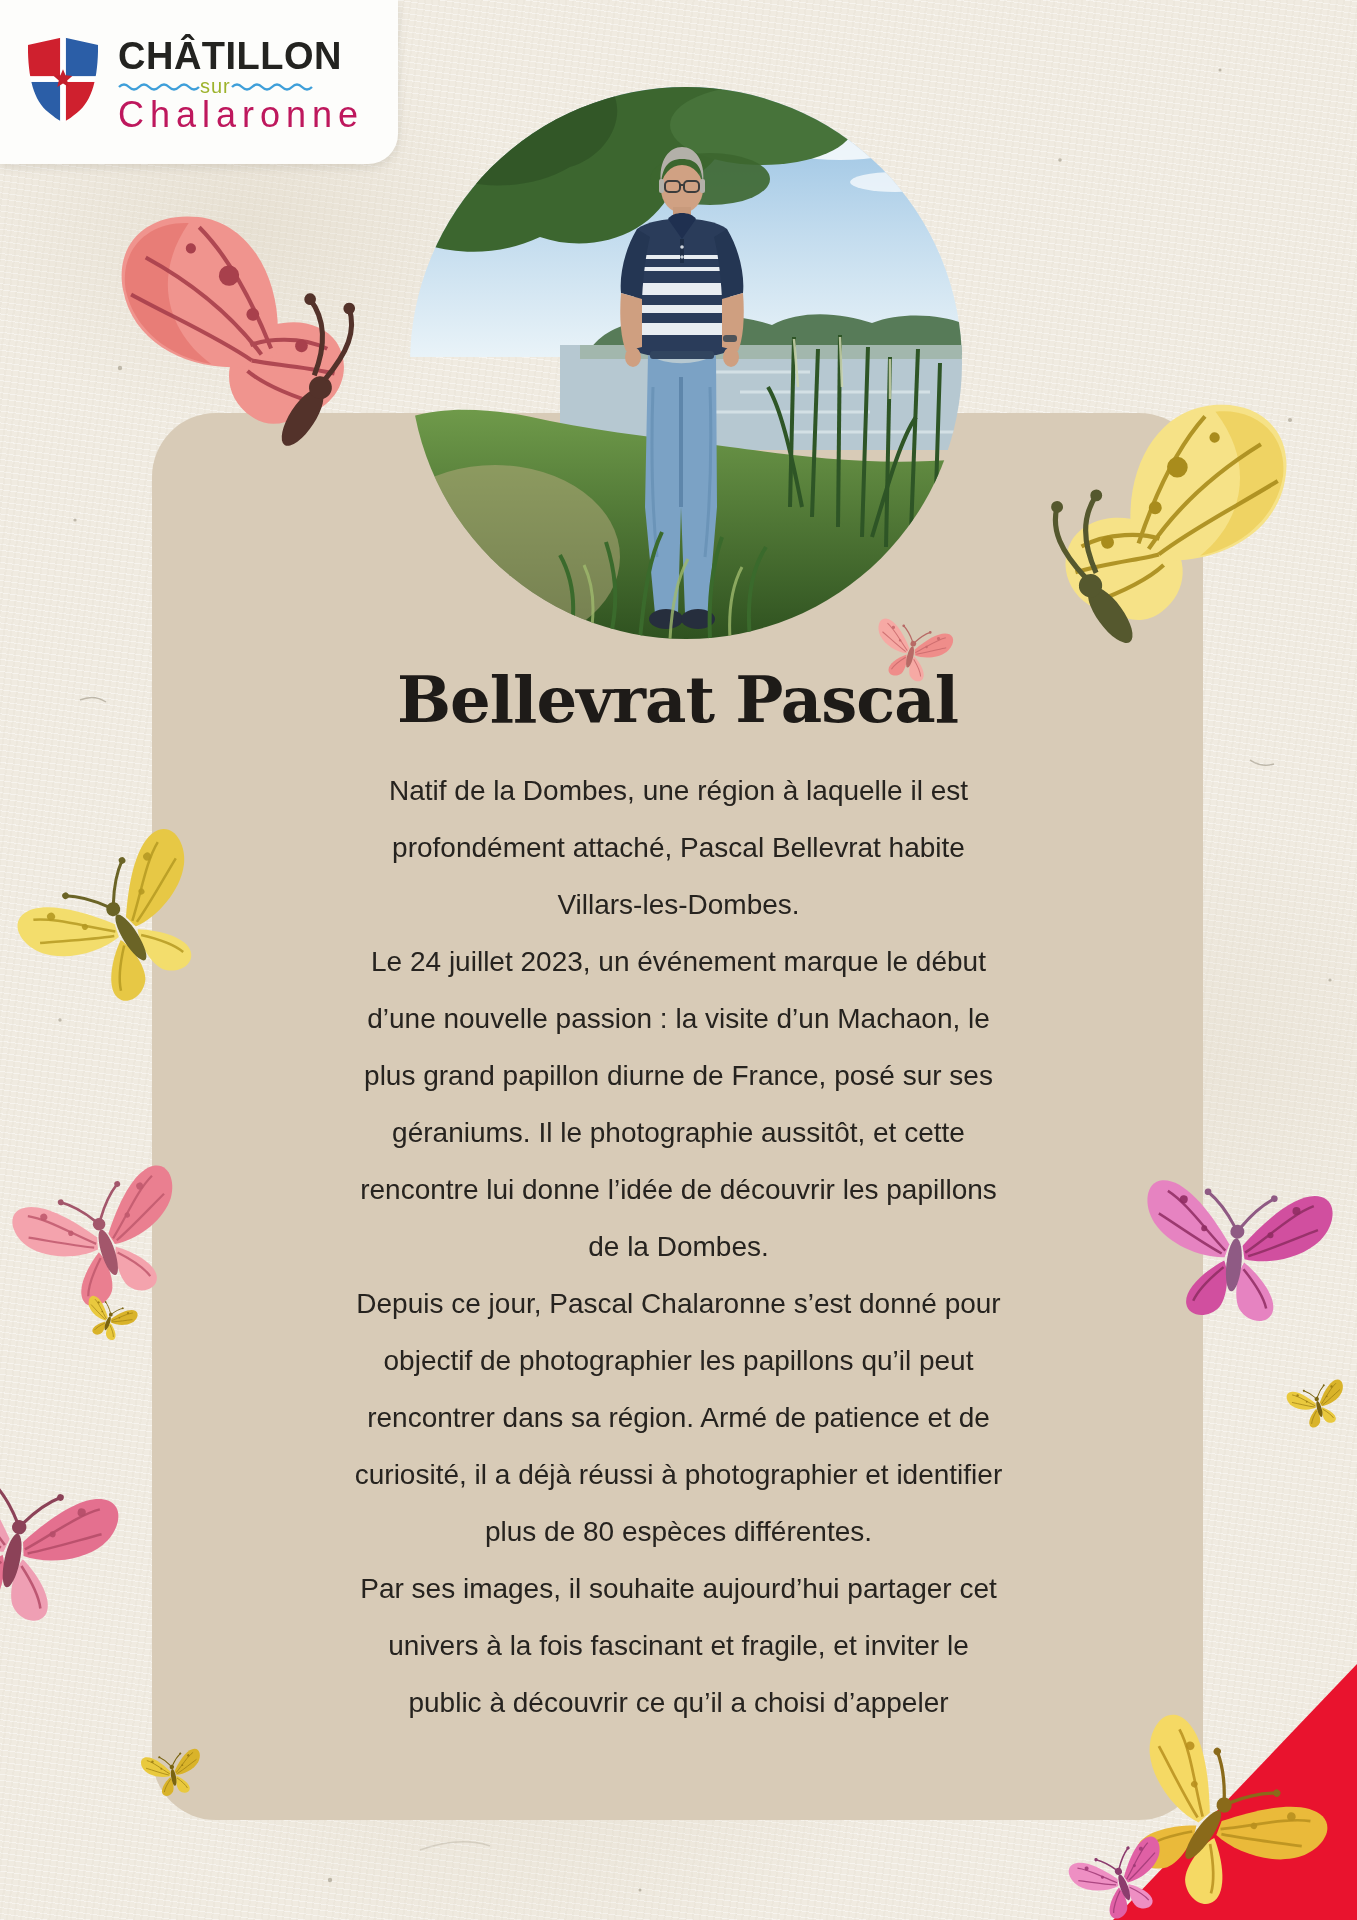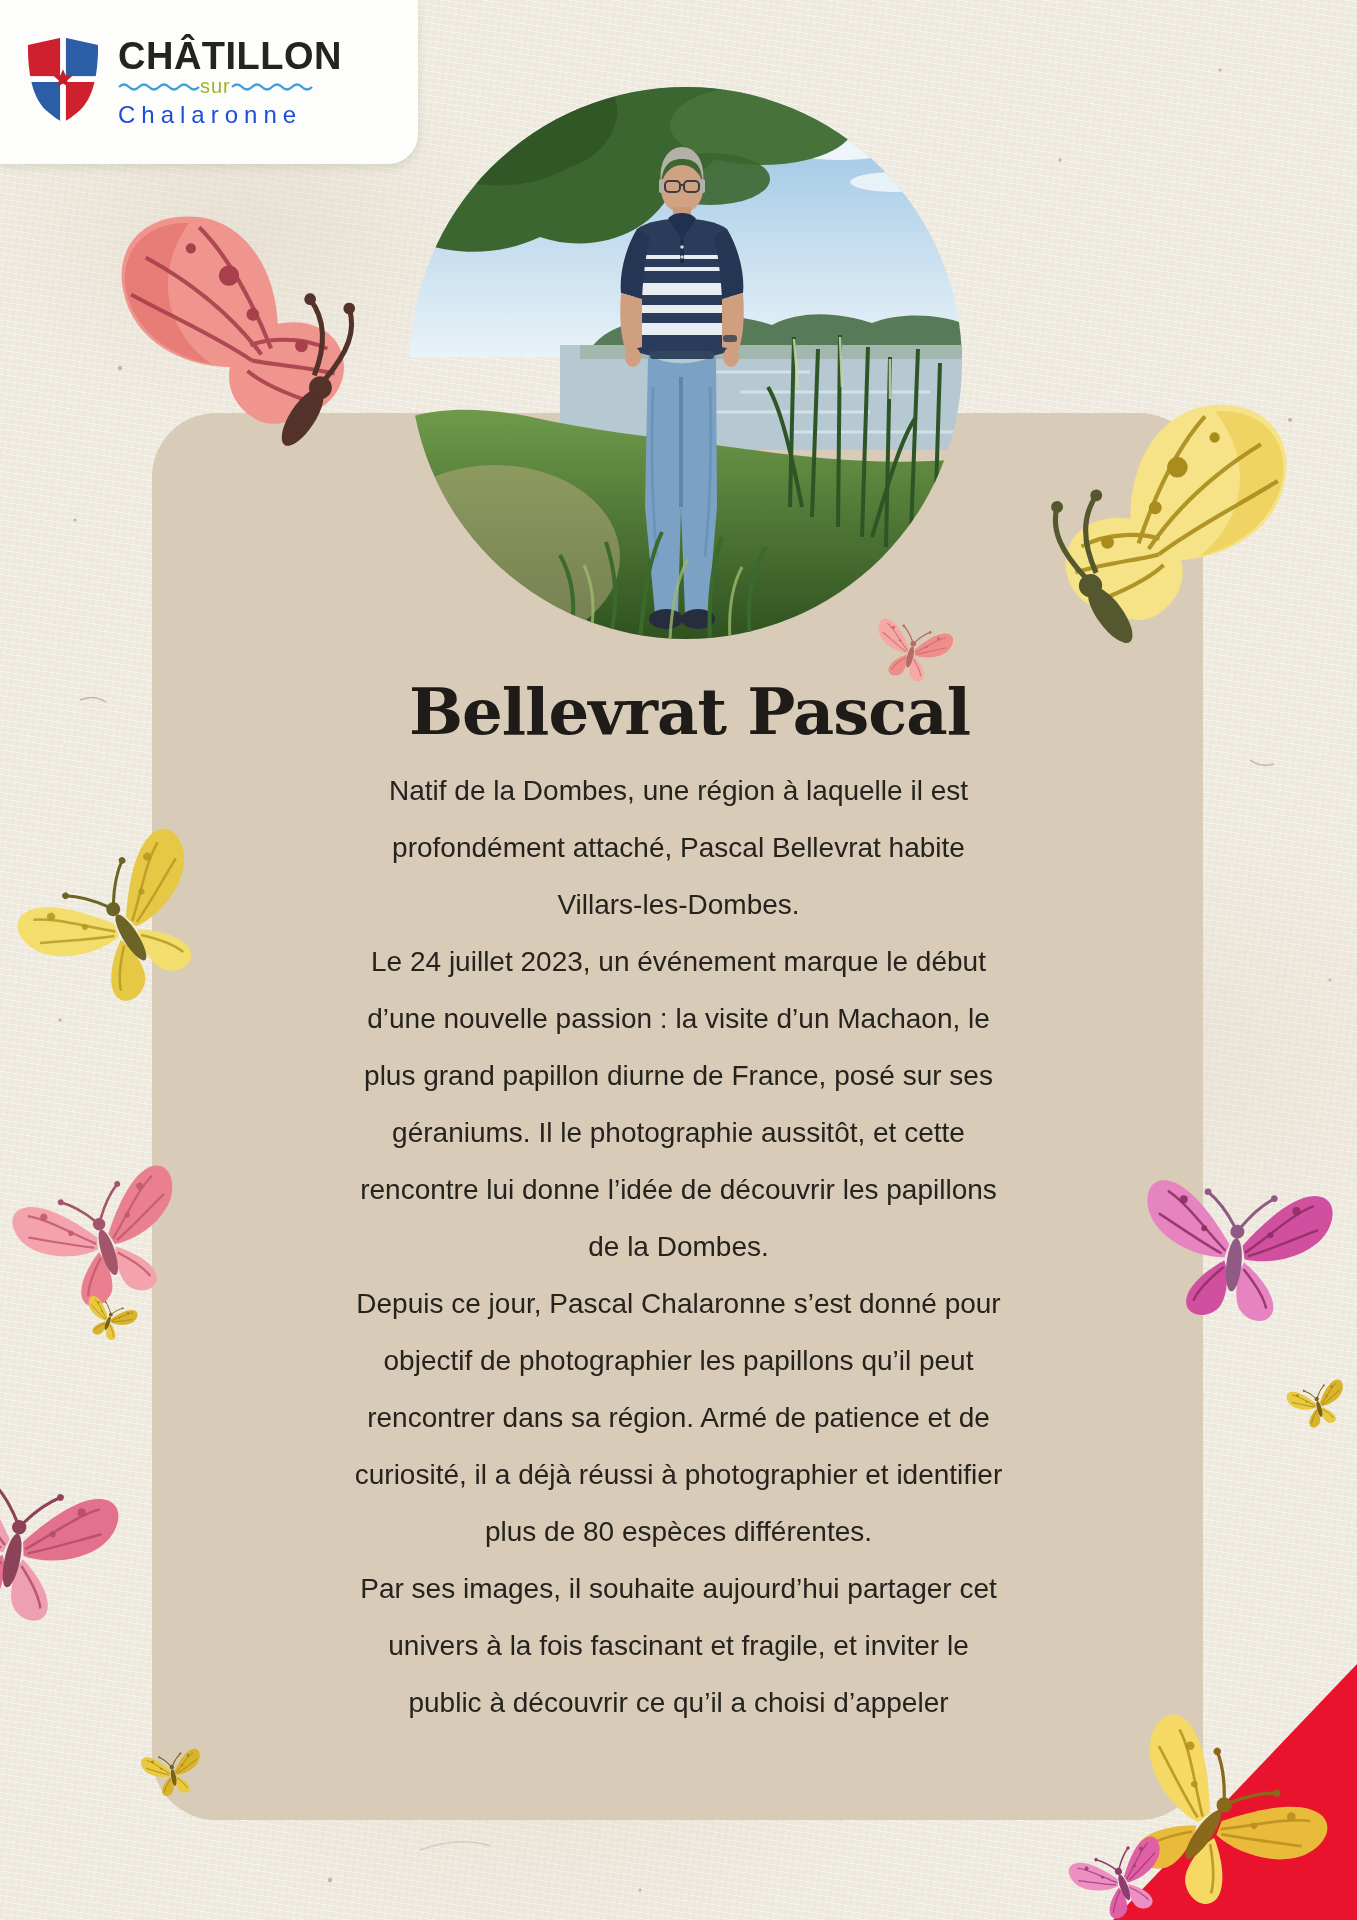--- a/index.html
+++ b/index.html
@@ -10,28 +10,28 @@
       radial-gradient(ellipse 500px 380px at 85% 55%, rgba(216,206,186,.28), transparent 65%),
       radial-gradient(ellipse 600px 420px at 40% 88%, rgba(210,200,178,.30), transparent 65%),
       repeating-linear-gradient(98deg, rgba(195,185,163,.07) 0 2px, transparent 2px 7px),
       repeating-linear-gradient(8deg, rgba(255,255,255,.45) 0 1px, transparent 1px 6px);
     font-family:"Liberation Sans", sans-serif;}
   .card{position:absolute;left:152px;top:413px;width:1051px;height:1407px;
     background:#d8cbb7;border-radius:64px;z-index:2;}
   .photo{position:absolute;left:410px;top:87px;width:552px;height:552px;z-index:3;}
   .logo-box{position:absolute;left:0;top:0;width:398px;height:164px;background:#fdfdfb;
     border-bottom-right-radius:30px;box-shadow:0 3px 10px rgba(90,80,60,.15);z-index:6;
-    display:flex;align-items:center;padding-left:20px;}
+    display:flex;align-items:center;}
   .shield{position:absolute;left:24px;top:34px;}
   .logo-text{position:absolute;left:118px;top:36px;width:268px;}
   .logo-title{font-weight:bold;font-size:38px;letter-spacing:.5px;color:#232320;line-height:40px;}
   .logo-mid{display:flex;align-items:center;margin-top:3px;height:14px;}
   .logo-sur{font-size:20px;color:#9db32c;letter-spacing:1px;line-height:14px;}
-  .logo-sub{margin-top:4px;font-size:24px;font-weight:normal;letter-spacing:6px;color:#1d4ed8;line-height:36px;}
-  .title{position:absolute;left:152px;top:660px;width:1051px;margin:12px;z-index:4;
+  .logo-sub{margin-top:4px;font-size:36px;font-weight:normal;letter-spacing:6px;color:#be185d;line-height:36px;}
+  .title{position:absolute;left:152px;top:660px;width:1051px;margin:0;z-index:4;
     font-family:"DejaVu Serif", serif;font-weight:bold;font-size:64px;line-height:80px;
     letter-spacing:-1px;color:#1e1b18;text-align:center;}
   .bio{position:absolute;left:160px;top:762px;width:1037px;z-index:4;
     font-size:28px;color:#26231f;text-align:center;}
   .bio .line{height:57px;line-height:57px;white-space:nowrap;}
   .red-corner{position:absolute;left:1113px;top:1664px;width:244px;height:256px;
     background:#e9132e;clip-path:polygon(100% 0,100% 100%,0 100%);z-index:1;}
   .bf{position:absolute;z-index:5;--w1:#f0948e;--w2:#e5766f;--vein:#a8404c;--body:#53322a;}
   .speckles{position:absolute;left:0;top:0;z-index:0;opacity:.5;}
 </style>

